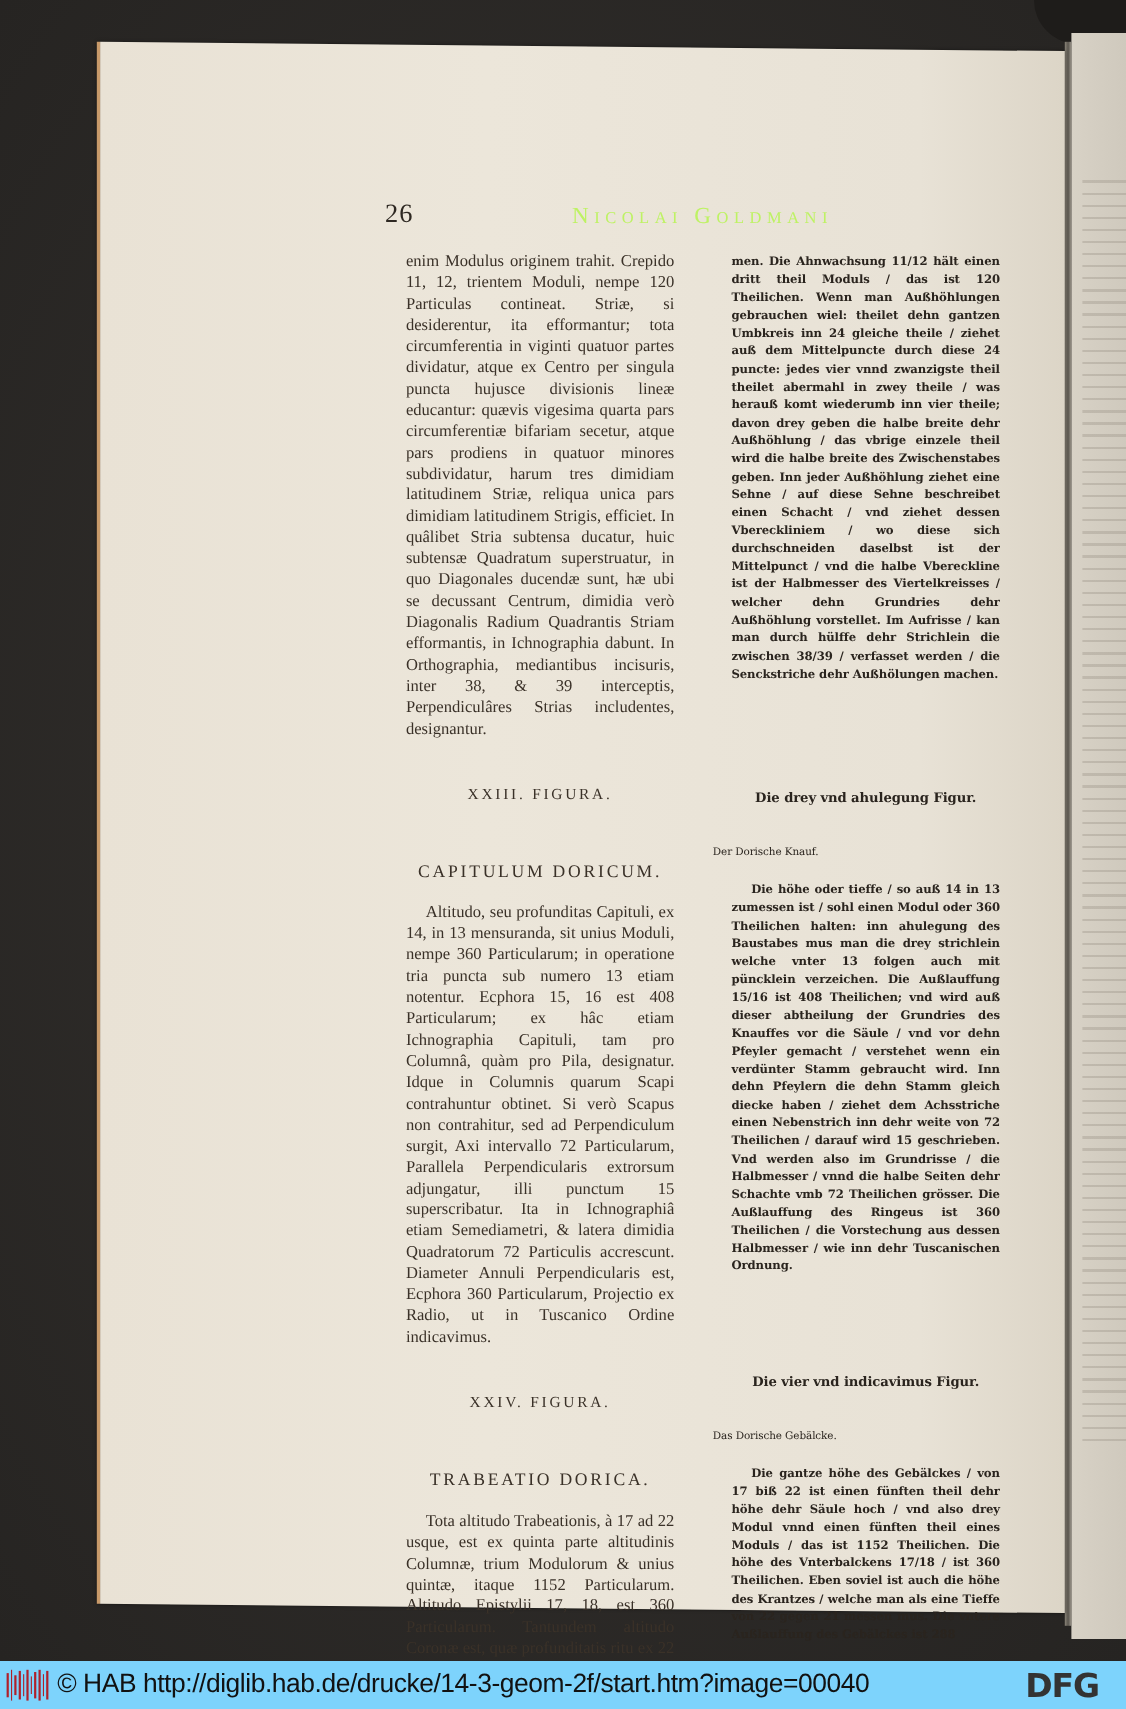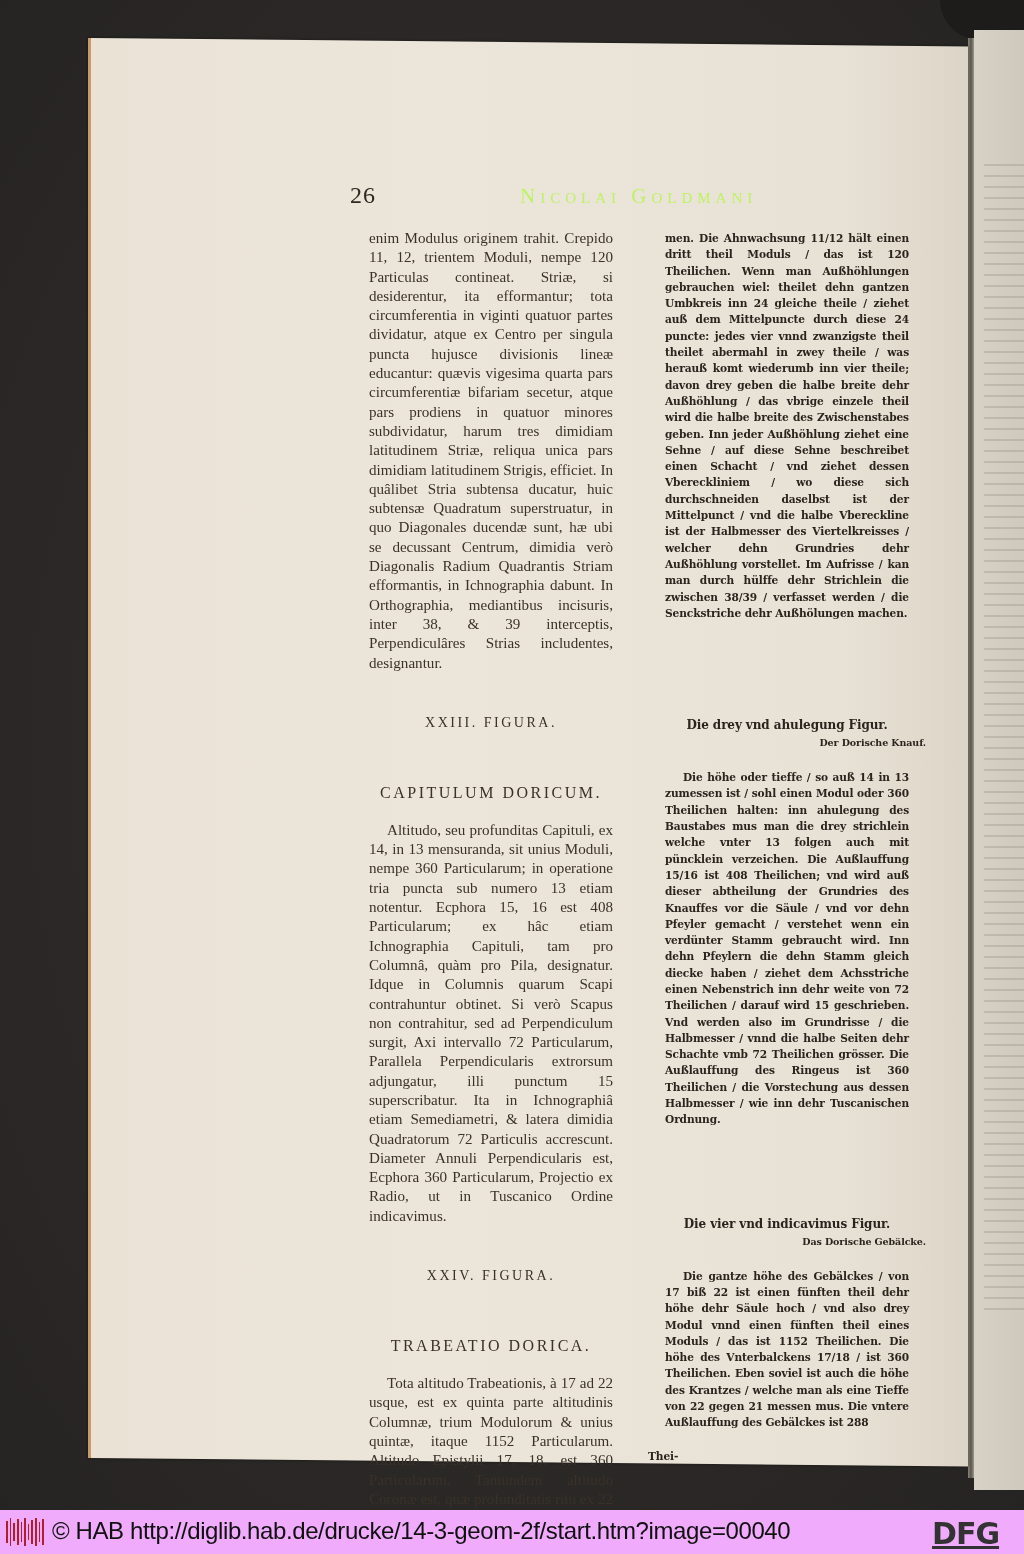--- a/index.html
+++ b/index.html
@@ -72,45 +72,46 @@
     line-height: 22px;
   }
   .fig-sub-l {
     text-align: center; font-size: 16px; letter-spacing: 2.5px; color: #3a3128;
     line-height: 22px; margin-bottom: 6px; margin-top: 48px;
   }
   .fig-heading-g {
     text-align: center; font-size: 12px; line-height: 18px; color: #2a241e;
   }
   .fig-sub-g {
-    text-align: right; font-size: 9.5px; line-height: 18px; color: #2a241e; font-weight: bold;
+    text-align: left; font-size: 9.5px; line-height: 18px; color: #2a241e; font-weight: normal;
     margin-bottom: 10px;
+    margin-top: 32px;
   }
 
   .footer-bar {
     position: absolute; left: 0; top: 1510px; width: 1024px; height: 44px;
-    background: #f0abfc;
+    background: #7dd3fc;
     display: flex; align-items: center;
   }
   .hab-logo {
     position: absolute; left: 6px; top: 8px; width: 38px; height: 28px;
     display: flex; gap: 2px; align-items: center;
   }
   .hab-logo span {
     display: block; width: 2px; background: #b0202a;
   }
   .footer-text {
     position: absolute; left: 52px; top: 7px;
     font-family: "Liberation Sans", sans-serif; font-size: 24px; color: #111;
     letter-spacing: -0.4px; white-space: nowrap;
   }
   .dfg-logo {
     position: absolute; left: 932px; top: 6px;
     font-family: "DejaVu Sans", sans-serif; font-weight: bold;
-    font-size: 30px; color: #333; letter-spacing: -1px; text-decoration: underline;
+    font-size: 30px; color: #333; letter-spacing: -1px;
   }
 </style>
 </head>
 <body>
 
 <div class="scan-bg"></div>
 <div class="top-shadow"></div>
 <div class="next-page"></div>
 <div class="bleed-through"></div>
 <div class="spine"></div>

